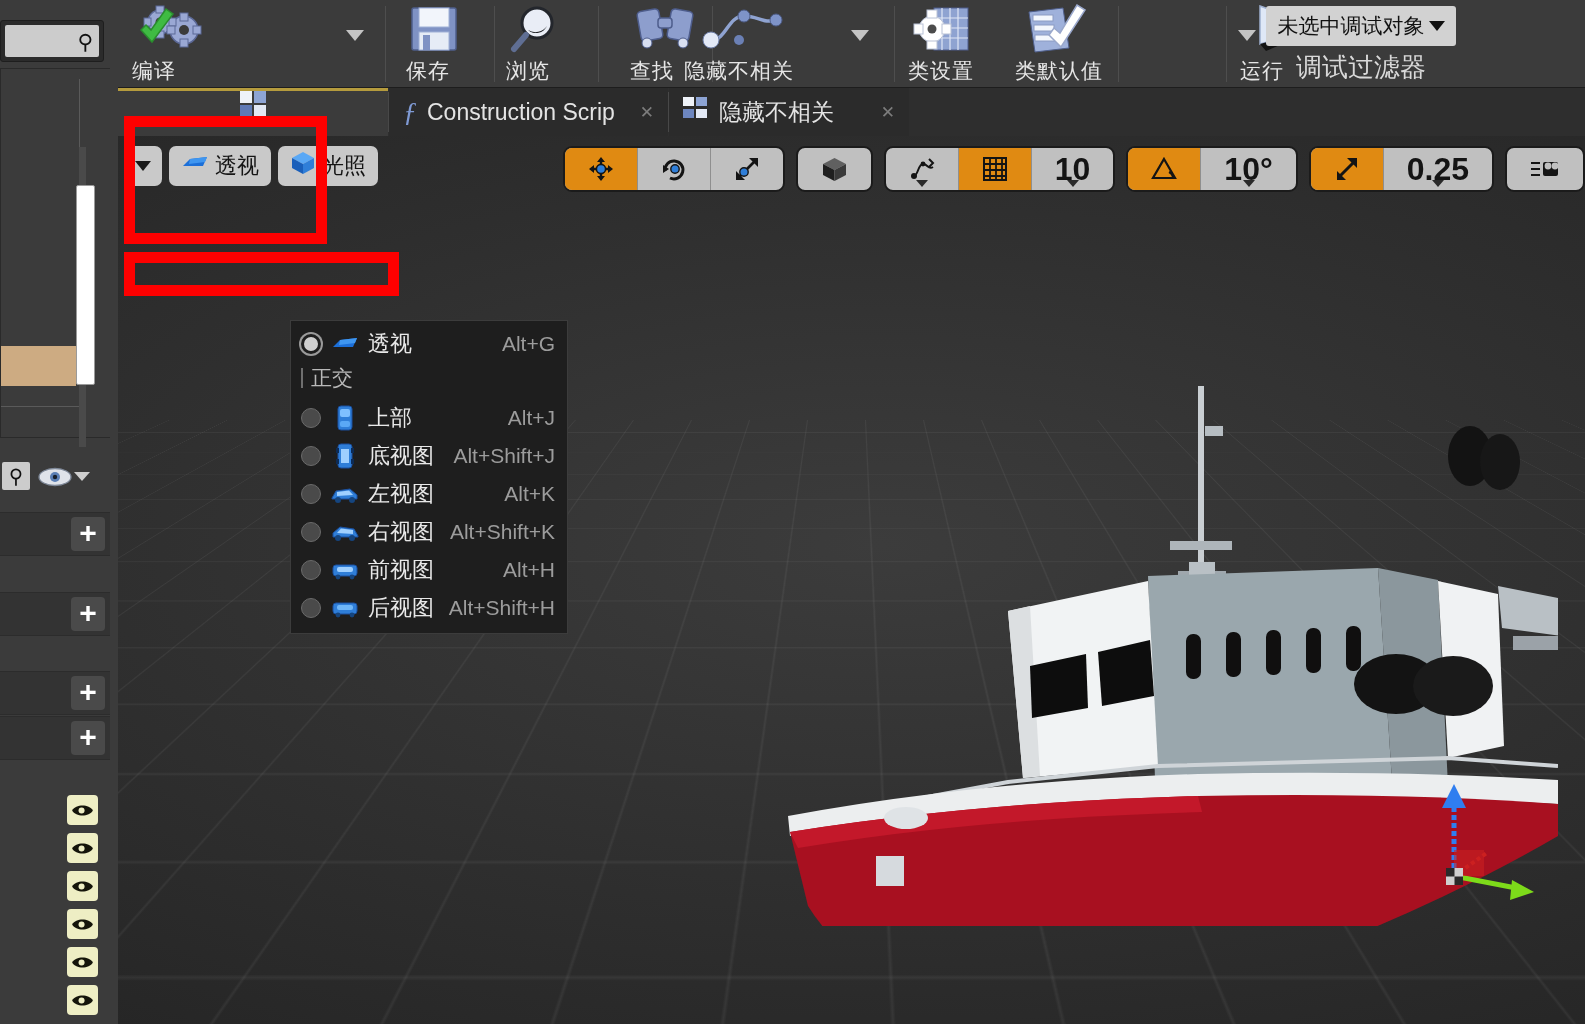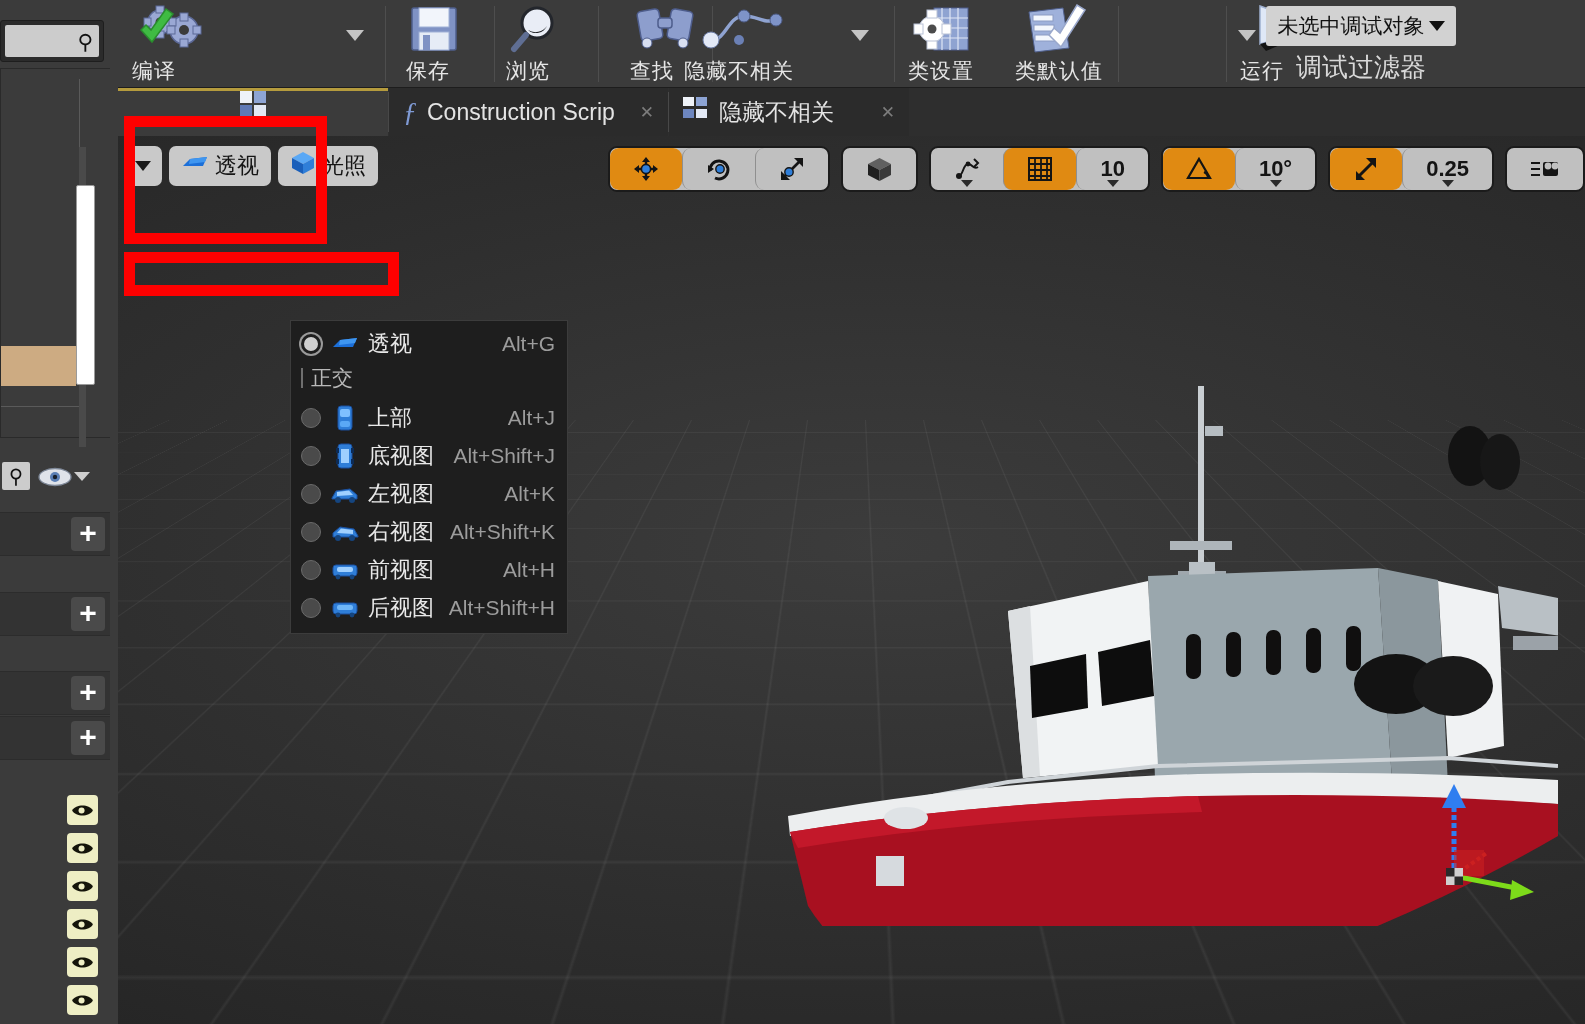--- a/index.html
+++ b/index.html
@@ -170,21 +170,21 @@
     display: flex; align-items: center; gap: 11px;
   }
   .seg {
     display: flex; align-items: stretch; height: 46px;
     background: #c0c0c0; border-radius: 9px; overflow: hidden;
     border: 2px solid #1b1b1b;
   }
   .seg > .cell {
     display: flex; align-items: center; justify-content: center;
     padding: 0 23px; min-width: 46px; position: relative;
-    color: #141414; font-size: 22px; font-weight: bold; border-radius: 9px;
+    color: #141414; font-size: 32px; font-weight: bold;
   }
   .seg > .cell.on { background: #e08a12; }
   .seg > .cell + .cell { border-left: 1px solid #8f8f8f; }
   .cell .mini-caret {
     position: absolute; bottom: 3px; left: 50%; transform: translateX(-50%);
     width: 0; height: 0; border-left: 6px solid transparent;
     border-right: 6px solid transparent; border-top: 7px solid #2a2a2a;
   }
   .numcell { flex-direction: column; padding: 0 14px; }
 

